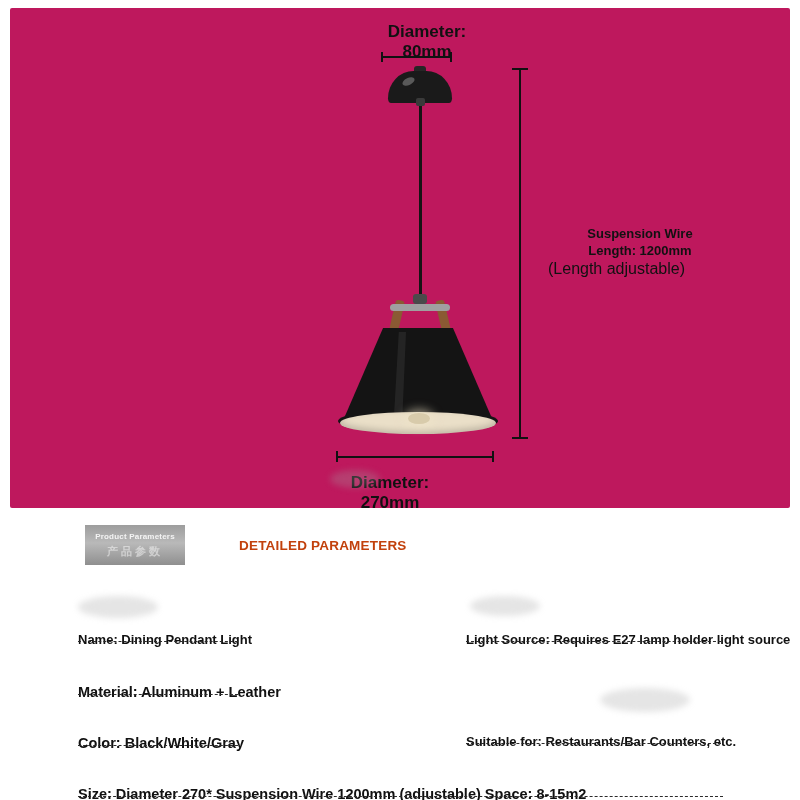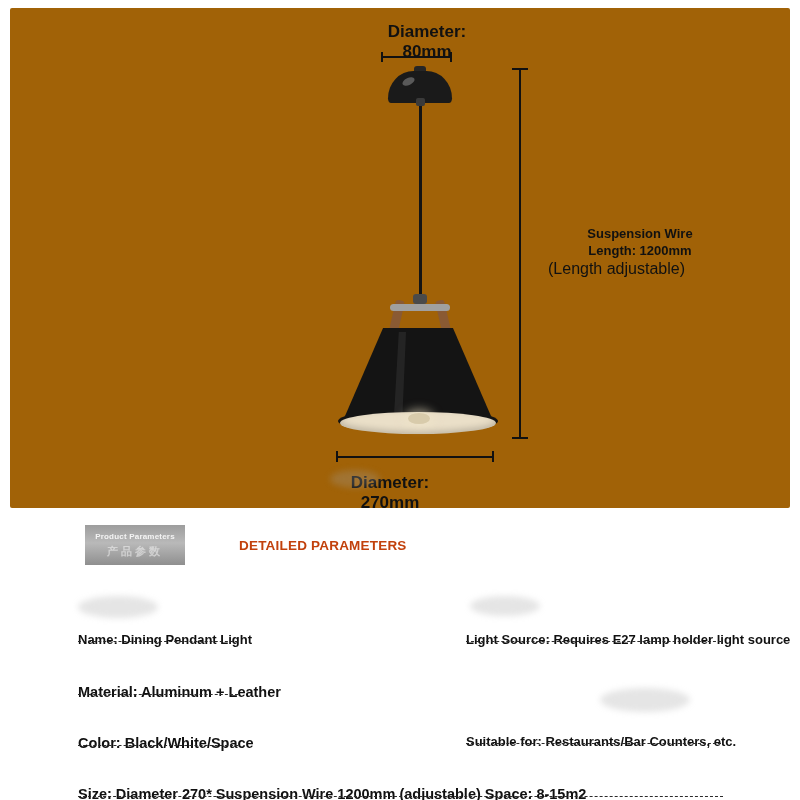--- a/index.html
+++ b/index.html
@@ -15,21 +15,21 @@
     overflow: hidden;
   }
 
   
   .diagram-panel {
     position: absolute;
     left: 10px;
     top: 8px;
     width: 780px;
     height: 500px;
-    background: #a16207;
+    background: #be185d;
     border-radius: 2px;
   }
 
   
   .canopy {
     position: absolute;
     left: 378px;
     top: 63px;
     width: 64px;
     height: 32px;
@@ -354,21 +354,21 @@
 
   <div class="spec-row">
     <div class="spec-cell left">
       <span class="spec-text big">Material: Aluminum + Leather</span>
       <span class="dash w-left"></span>
     </div>
   </div>
 
   <div class="spec-row">
     <div class="spec-cell left">
-      <span class="spec-text big">Color: Black/White/Space</span>
+      <span class="spec-text big">Color: Black/White/Gray</span>
       <span class="dash w-left"></span>
     </div>
     <div class="spec-cell right">
       <span class="spec-text">Suitable for: Restaurants/Bar Counters, etc.</span>
       <span class="dash w-right"></span>
     </div>
   </div>
 
   <div class="spec-row">
     <div class="spec-cell full">

